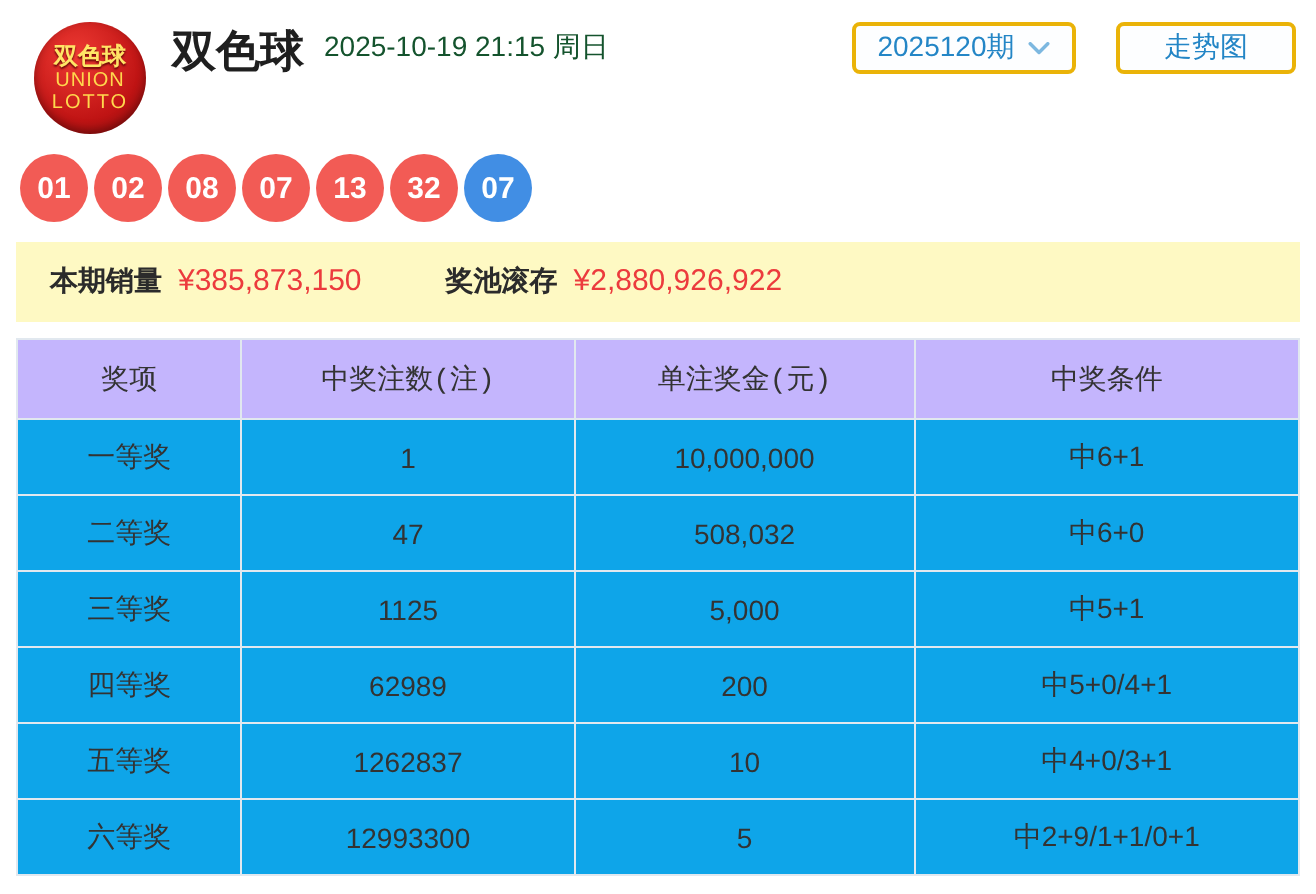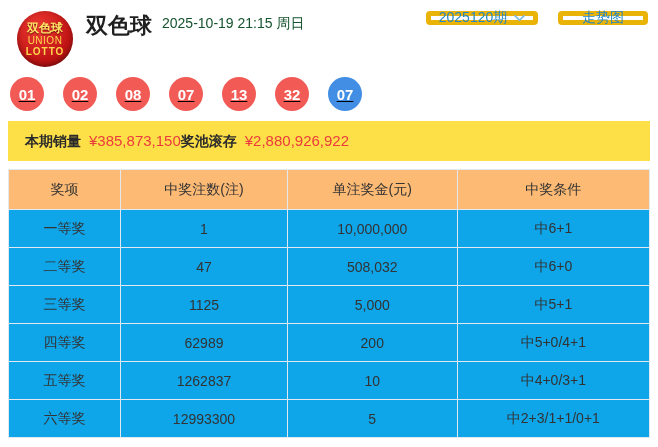--- a/index.html
+++ b/index.html
@@ -7,51 +7,51 @@
   .page { width: 658px; height: 447px; padding: 0 8px; overflow: hidden; }
 
   
   .header { display: flex; align-items: flex-start; padding: 11px 2px 8px 9px; }
   .logo { width: 56px; height: 56px; border-radius: 50%; flex: 0 0 56px;
           background: radial-gradient(circle at 38% 30%, #ee3a33, #c01414 62%, #8f0d0d 100%);
           display: flex; flex-direction: column; align-items: center; justify-content: center;
           line-height: 1; box-shadow: inset 0 -2px 5px rgba(0,0,0,.35); }
   .logo .l1 { font-size: 12px; font-weight: bold; color: #ffe566; text-shadow: 0 1px 1px #6d0707; }
   .logo .l2 { font-size: 10px; font-weight: normal; color: #ffd84d; margin-top: 2px; letter-spacing: .5px; }
-  .logo .l3 { font-size: 10px; font-weight: bold; color: #ffd84d; margin-top: 1px; letter-spacing: 1px; }
+  .logo .l3 { font-size: 10px; font-weight: normal; color: #ffd84d; margin-top: 1px; letter-spacing: 1px; }
   .title { font-size: 22px; font-weight: bold; color: #1f1f1f; margin-left: 13px; }
   .datetime { font-size: 14px; color: #14532d; margin-left: 10px; margin-top: 4px; }
   .header-actions { margin-left: auto; display: flex; gap: 20px; align-items: center; }
-  .btn { border: 5px solid #eab308; background: #fdfeff; color: #2486c6; font-size: 14px;
-         border-radius: 4px; height: 14px; display: inline-flex; align-items: center;
+  .btn { border: 2px solid #eab308; background: #fdfeff; color: #2486c6; font-size: 14px;
+         border-radius: 4px; height: 26px; display: inline-flex; align-items: center;
          justify-content: center; cursor: pointer; }
   .btn-period { width: 112px; gap: 7px; }
   .btn-trend { width: 90px; }
   .chev { width: 11px; height: 7px; display: inline-block; }
 
   
-  .balls { display: flex; gap: 19px; padding: 2px 0 6px 2px; text-decoration: underline; }
+  .balls { display: flex; gap: 3px; padding: 2px 0 6px 2px; }
   .ball { width: 34px; height: 34px; border-radius: 50%; color: #fff; font-weight: bold;
           font-size: 15px; display: flex; align-items: center; justify-content: center; }
   .ball-red  { background: #f25b55; }
   .ball-blue { background: #418ee4; }
 
   
-  .summary { background: #fde047; height: 40px; display: flex; align-items: center;
+  .summary { background: #fef9c3; height: 40px; display: flex; align-items: center;
              margin-top: 4px; padding-left: 17px; }
   .summary .grp { display: flex; align-items: baseline; }
-  .summary .grp + .grp { }
+  .summary .grp + .grp { margin-left: 42px; }
   .sum-label { font-weight: bold; font-size: 14px; color: #2b2b2b; }
   .sum-value { color: #ec3b3d; font-size: 15px; margin-left: 8px; }
 
   
   table.prize { width: 100%; border-collapse: collapse; margin-top: 8px; table-layout: fixed; }
   .prize th, .prize td { border: 1px solid #e1e8ef; text-align: center; font-size: 14px;
                          color: #333; font-weight: normal; }
-  .prize th { background: #fdba74; height: 40px; }
+  .prize th { background: #c4b5fd; height: 40px; font-family: Liberation Mono, monospace; }
   .prize td { height: 38px; background: #0ea5e9; }
 </style>
 </head>
 <body>
 
 <div class="page">
 
   <div class="header">
     <div class="logo">
       <span class="l1">双色球</span>
@@ -135,18 +135,18 @@
       <tr>
         <td>五等奖</td>
         <td>1262837</td>
         <td>10</td>
         <td>中4+0/3+1</td>
       </tr>
       <tr>
         <td>六等奖</td>
         <td>12993300</td>
         <td>5</td>
-        <td>中2+3/1+1/0+1</td>
+        <td>中2+9/1+1/0+1</td>
       </tr>
     </tbody>
   </table>
 
 </div>
 
 </body></html>

